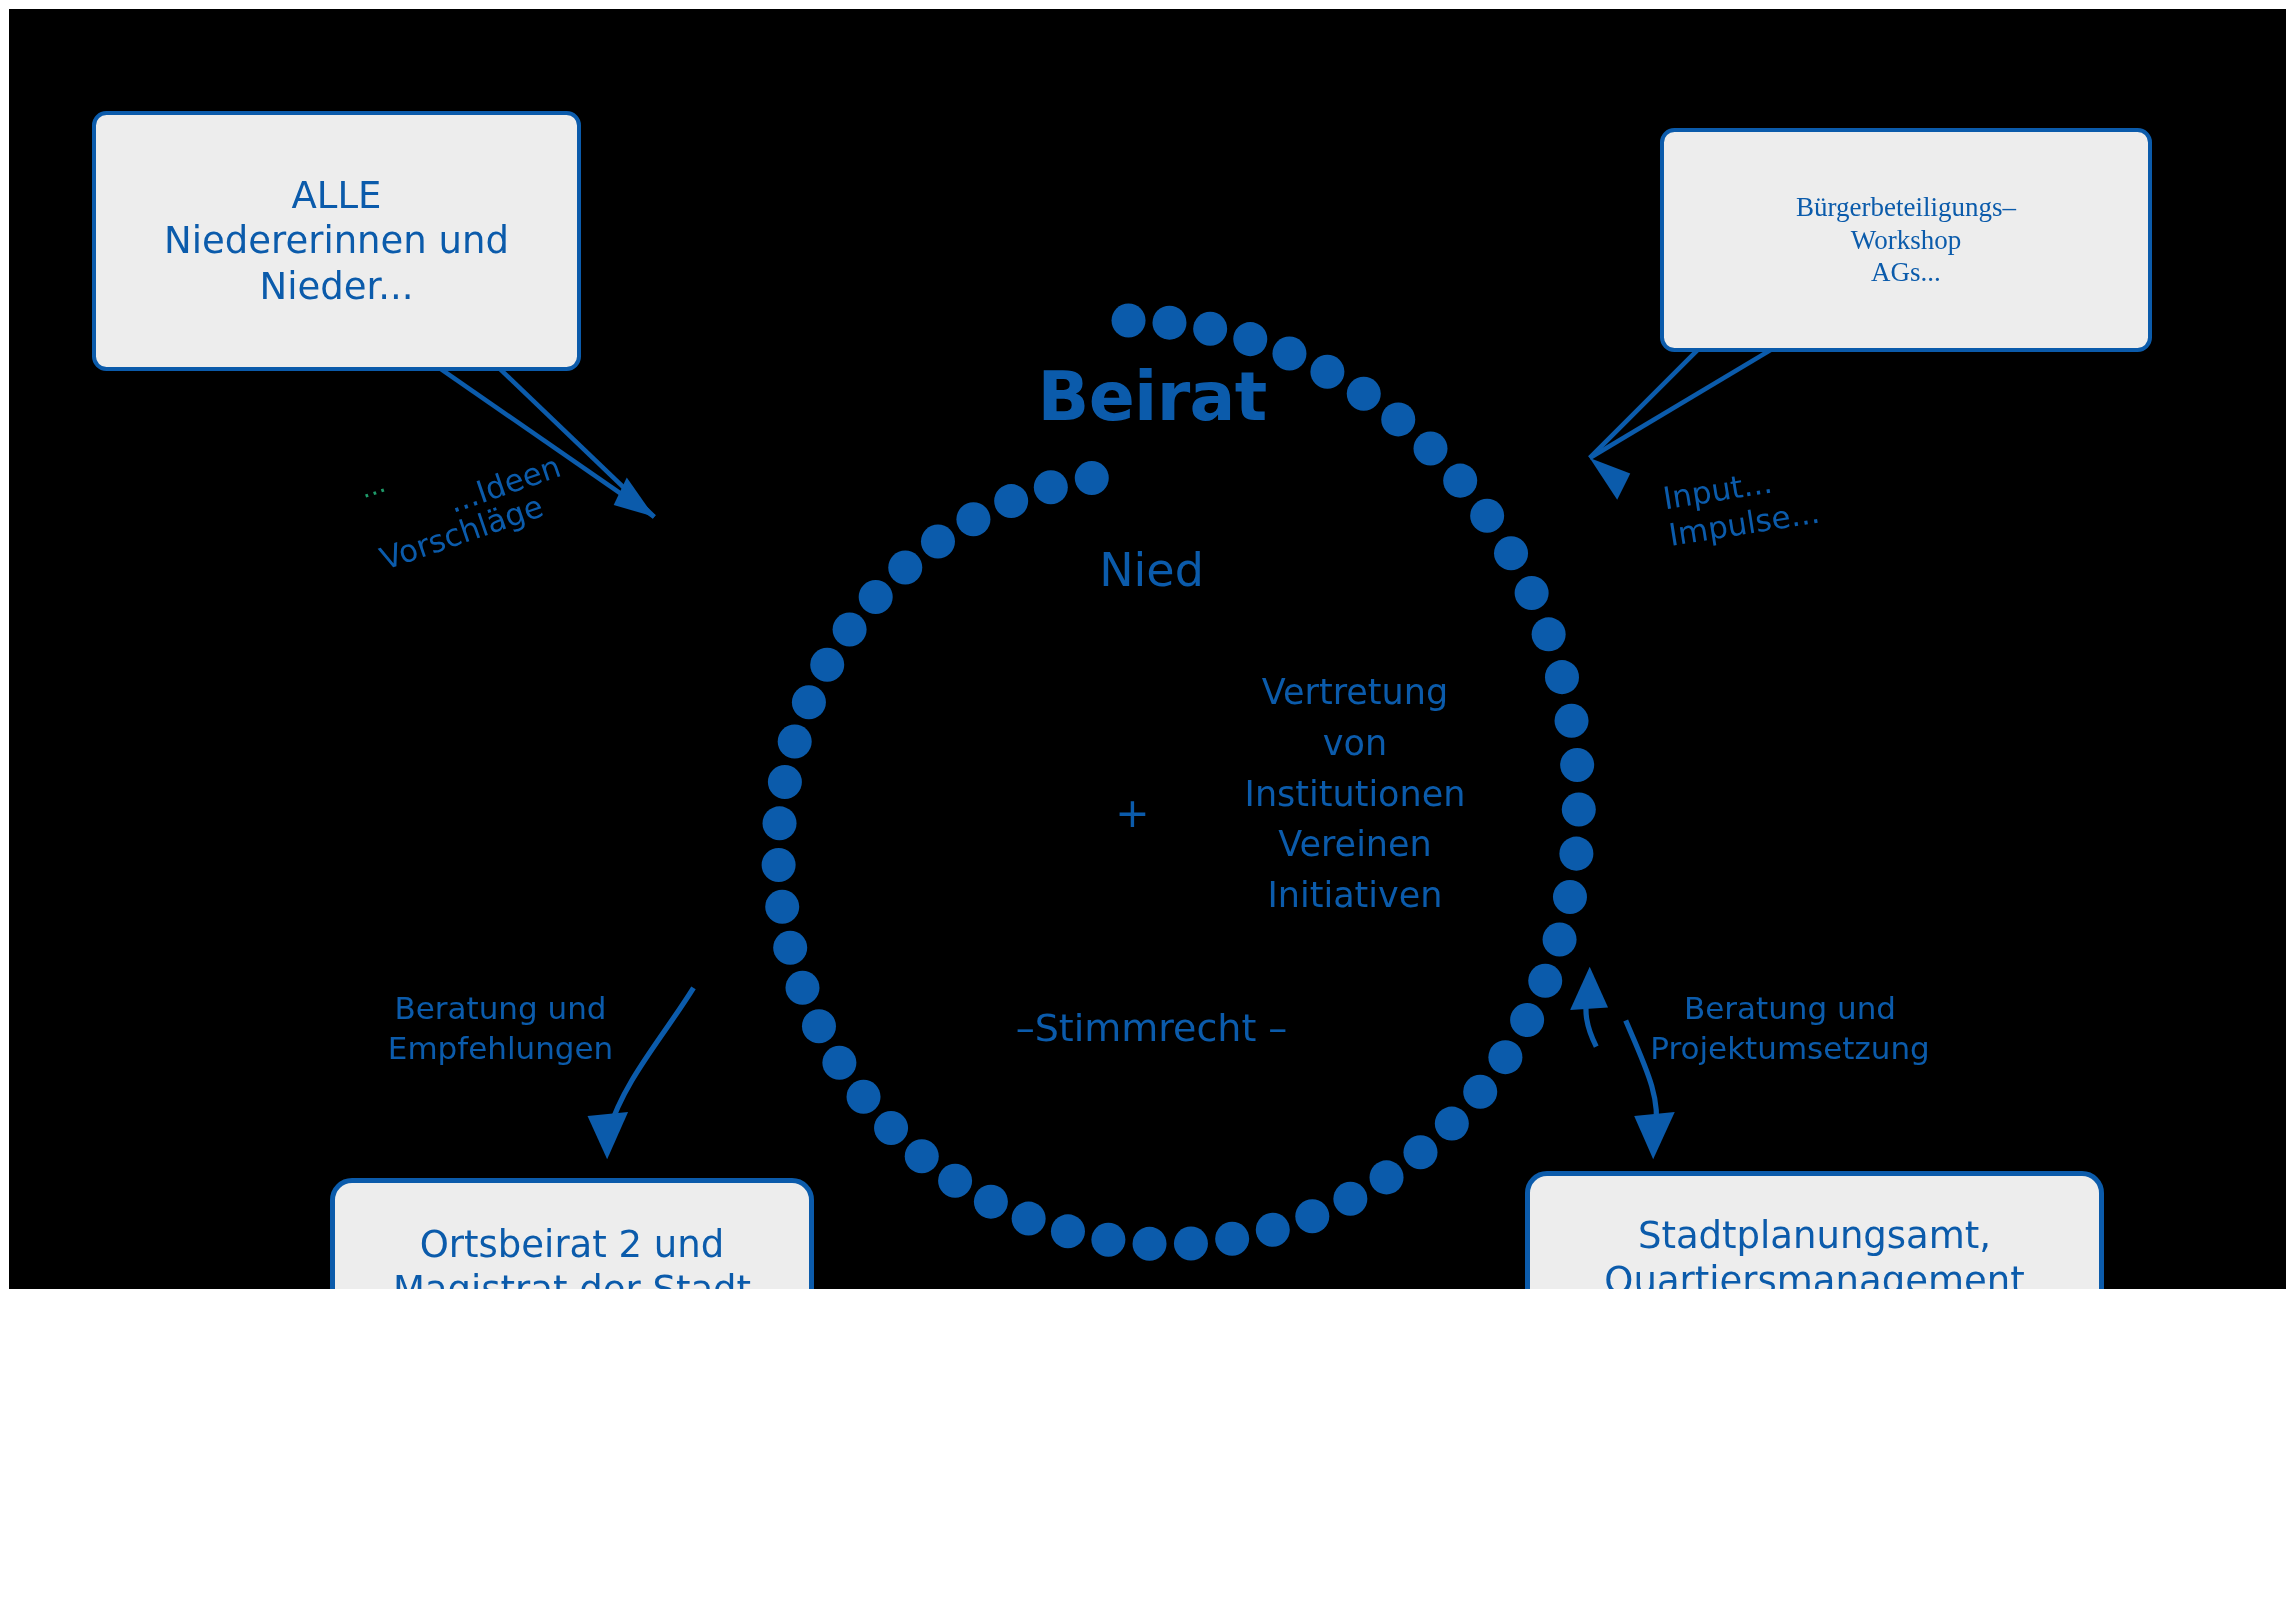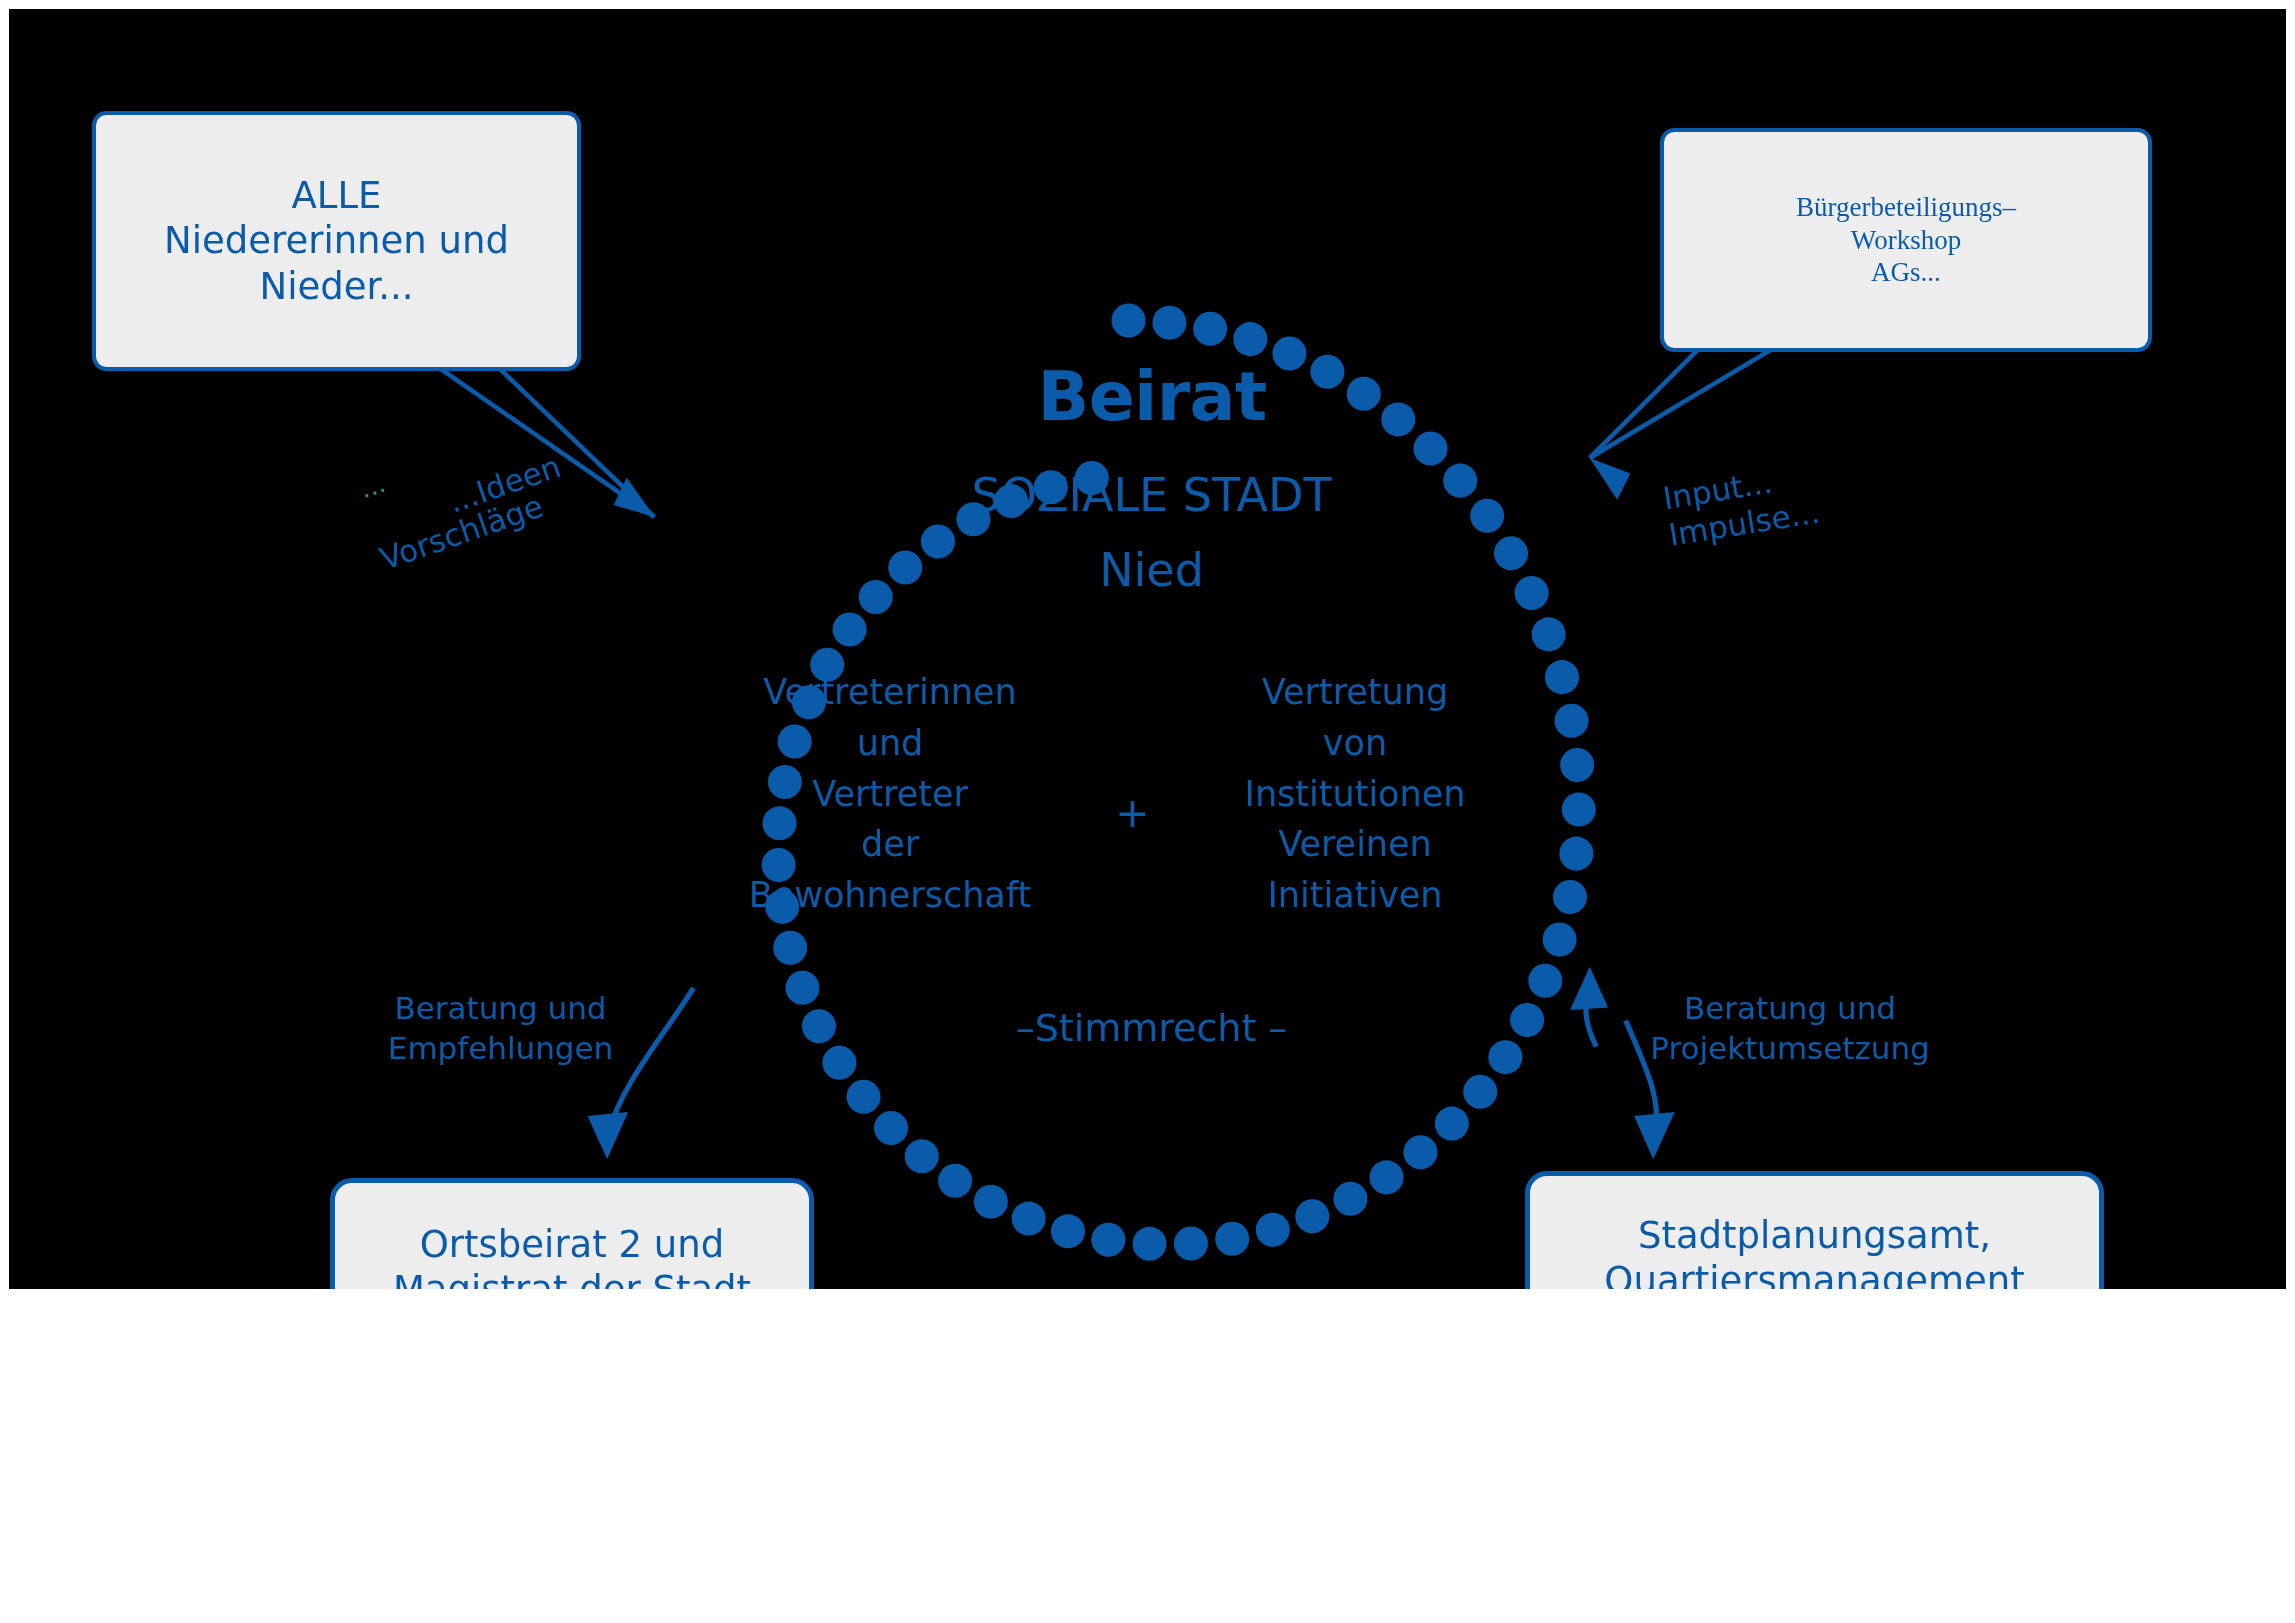--- a/index.html
+++ b/index.html
@@ -259,29 +259,23 @@
   <div class="bubble round" id="bubble-ortsbeirat">Ortsbeirat 2 und
 Magistrat der Stadt
 Frankfurt am Main</div>
 
   <div class="bubble round" id="bubble-stadtplanung">Stadtplanungsamt,
 Quartiersmanagement
 und Projektsteuerung</div>
 
   <div class="txt" id="center-title">Beirat</div>
 
-  <div class="txt" id="center-sub1">SOZIALE STADT</div>
 
   <div class="txt" id="center-sub2">Nied</div>
 
-  <div class="txt" id="col-left">Vertreterinnen
-und
-Vertreter
-der
-Bewohnerschaft</div>
 
   <div class="txt" id="plus-sign">+</div>
 
   <div class="txt" id="col-right">Vertretung
 von
 Institutionen
 Vereinen
 Initiativen</div>
 
   <div class="txt" id="stimmrecht">–Stimmrecht  –</div>

